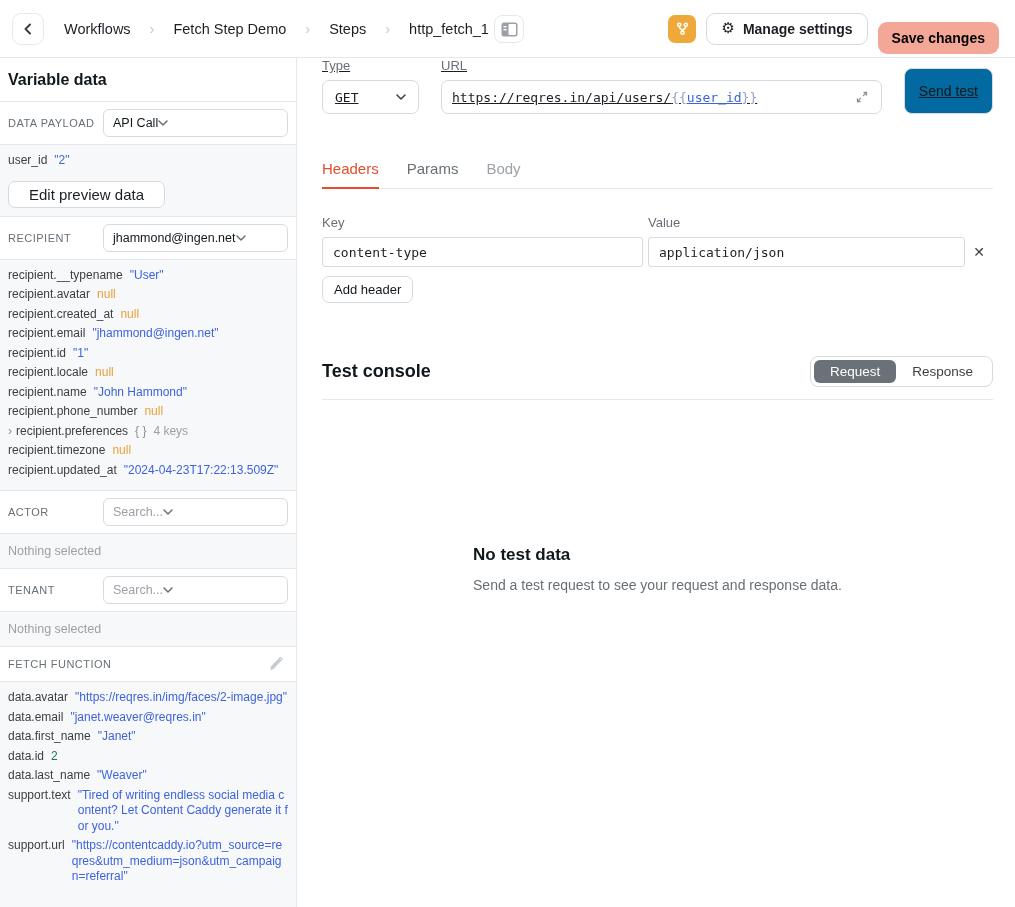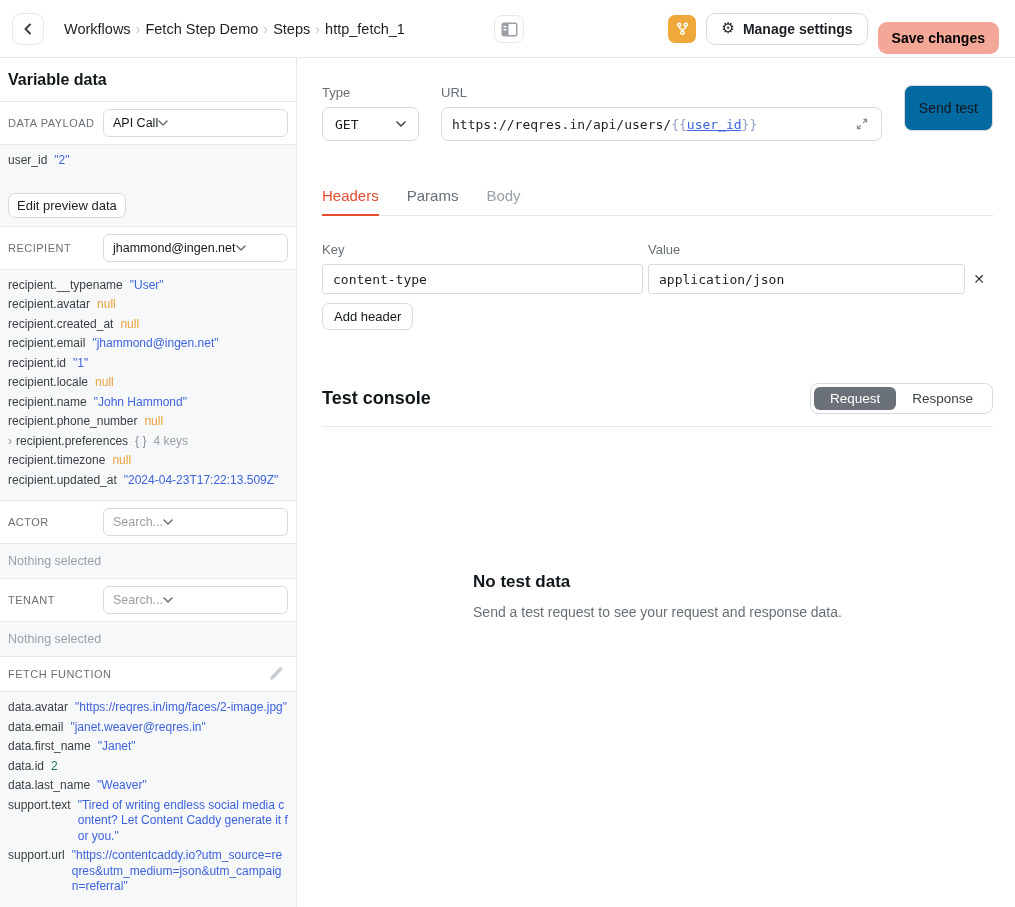--- a/index.html
+++ b/index.html
@@ -4,21 +4,21 @@
 <style>
   * { margin:0; padding:0; box-sizing:border-box; }
   html,body { width:1015px; height:907px; overflow:hidden; background:#fff;
     font-family:"Liberation Sans", sans-serif; color:#1b1f24; }
 
   
   .topbar { height:58px; border-bottom:1px solid #e6e8eb; display:flex; align-items:center;
     padding:0 16px 0 12px; position:relative; }
   .back-btn { width:32px; height:32px; border:1px solid #e6e8eb; border-radius:9px; background:#fff;
     display:flex; align-items:center; justify-content:center; cursor:pointer; }
-  .breadcrumb { display:flex; align-items:flex-end; gap:5px; margin-left:20px;
+  .breadcrumb { display:flex; align-items:flex-end; gap:19px; margin-left:20px;
     font-size:14.5px; font-weight:500; color:#1b1f24; }
   .crumb-sep { color:#c1c8cd; font-weight:400; }
   .panel-toggle { position:absolute; left:494px; top:15px; width:30px; height:28px;
     border:1px solid #e6e8eb; border-radius:8px; background:#fff;
     display:flex; align-items:center; justify-content:center; cursor:pointer; }
   .topbar-right { margin-left:auto; display:flex; align-items:center; gap:10px; }
   .commit-badge { width:28px; height:28px; border-radius:7px; background:#efa93b;
     display:flex; align-items:center; justify-content:center; cursor:pointer; }
   .btn-settings { display:flex; align-items:center; gap:8px; border:1px solid #d7dbdf;
     border-radius:9px; background:#fff; padding:7px 14px; font-size:14px; font-weight:600;
@@ -49,26 +49,26 @@
     color:#9ba1a6; font-size:12.5px; flex:none; }
   .kv-row { display:flex; font-size:12px; line-height:15.5px; margin-bottom:4px; }
   .kv-chevron { color:#889096; margin-right:4px; cursor:pointer; }
   .kv-key { color:#3a3f42; white-space:nowrap; margin-right:7px; }
   .kv-value { word-break:break-all; }
   .kv-meta { color:#9ba1a6; margin-left:7px; white-space:nowrap; }
   .v-string { color:#3e63dd; }
   .v-null   { color:#e8a13c; }
   .v-number { color:#18794e; }
   .v-object { color:#889096; }
-  .btn-edit { margin-top:20px; border:1px solid #d7dbdf; border-radius:7px; background:#fff;
-    padding:4px 8px; font-size:13px; color:#1b1f24; cursor:pointer; font-family:inherit; }
+  .btn-edit { margin-top:8px; border:1px solid #d7dbdf; border-radius:7px; background:#fff;
+    padding:4px 20px; font-size:15px; color:#1b1f24; cursor:pointer; font-family:inherit; }
   .pencil-btn { background:none; border:none; cursor:pointer; display:flex; padding:2px 4px; }
 
   
-  .request-row { margin-top:27px; display:flex; gap:22px; }
+  .request-row { display:flex; align-items:flex-end; gap:22px;text-decoration:underline; }
   .field-label { font-size:13px; color:#687076; margin-bottom:7px; }
   .type-select { width:97px; height:34px; border:1px solid #d7dbdf; border-radius:7px;
     background:#fff; display:flex; align-items:center; justify-content:space-between;
     padding:0 12px; font-family:"DejaVu Sans Mono", monospace; font-size:13px; cursor:pointer; }
   .url-group { flex:1; }
   .url-box { height:34px; border:1px solid #d7dbdf; border-radius:7px; background:#fff;
     display:flex; align-items:center; padding:0 10px;
     font-family:"DejaVu Sans Mono", monospace; font-size:13px; }
   .url-text { flex:1; white-space:nowrap; overflow:hidden; }
   .tok-brace { color:#93a0c8; }

